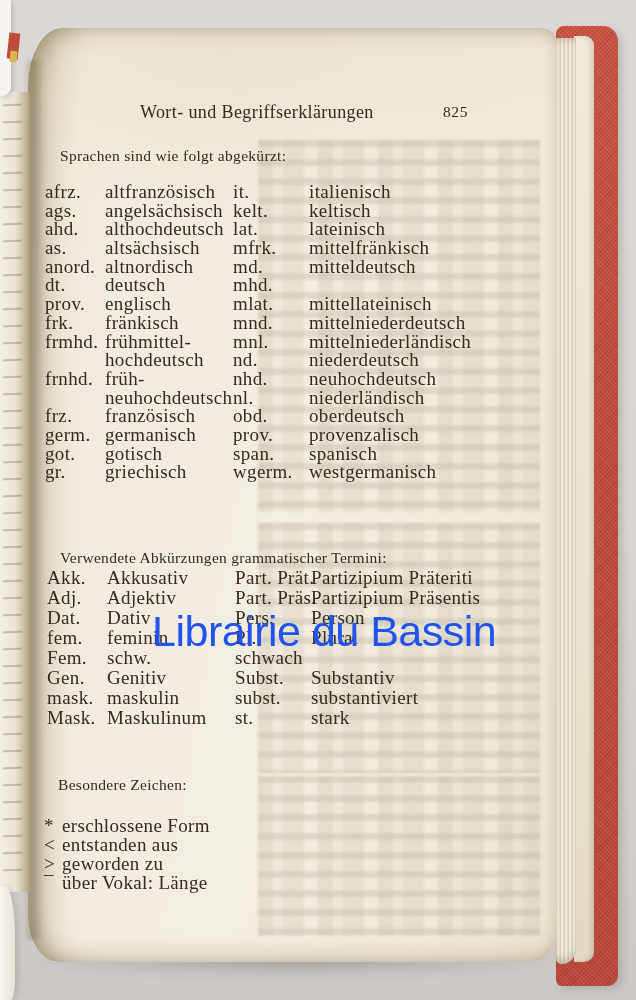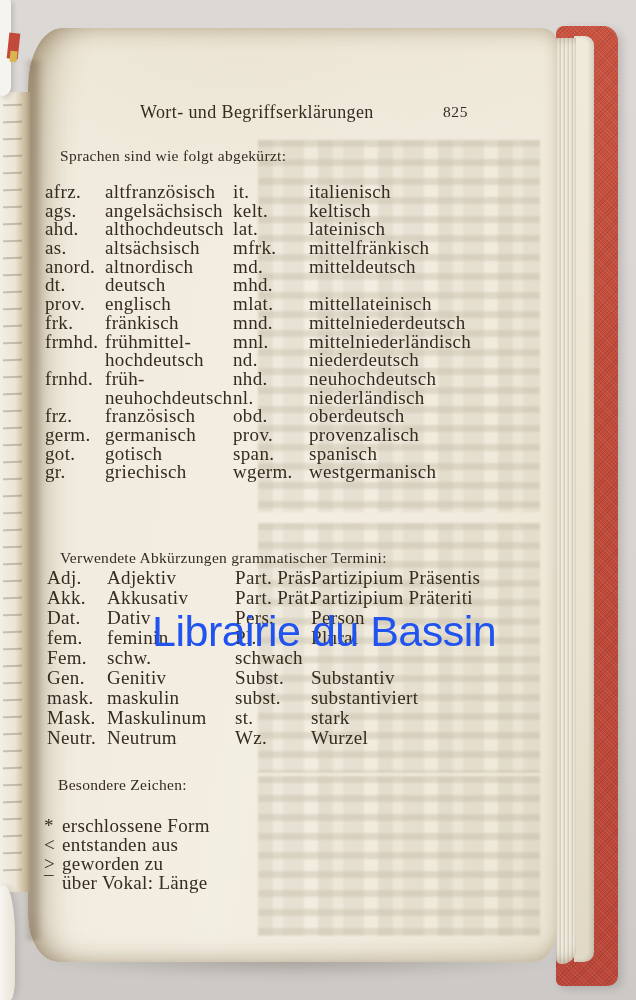--- a/index.html
+++ b/index.html
@@ -203,32 +203,32 @@
           <span class="c c0">gr.</span>
           <span class="c c1">griechisch</span>
           <span class="c c2">wgerm.</span>
           <span class="c c3">westgermanisch</span>
         </div>
       </div>
 
     <div class="h1 l2">Verwendete Abkürzungen grammatischer Termini:</div>
     <div class="table gram" id="gramTable">
         <div class="trow">
+          <span class="c c0">Akk.</span>
+          <span class="c c1">Akkusativ</span>
+          <span class="c c2">Part. Prät.</span>
+          <span class="c c3">Partizipium Präteriti</span>
+        </div>
+        <div class="trow">
           <span class="c c0">Adj.</span>
           <span class="c c1">Adjektiv</span>
           <span class="c c2">Part. Präs.</span>
           <span class="c c3">Partizipium Präsentis</span>
         </div>
         <div class="trow">
-          <span class="c c0">Akk.</span>
-          <span class="c c1">Akkusativ</span>
-          <span class="c c2">Part. Prät.</span>
-          <span class="c c3">Partizipium Präteriti</span>
-        </div>
-        <div class="trow">
           <span class="c c0">Dat.</span>
           <span class="c c1">Dativ</span>
           <span class="c c2">Pers.</span>
           <span class="c c3">Person</span>
         </div>
         <div class="trow">
           <span class="c c0">fem.</span>
           <span class="c c1">feminin</span>
           <span class="c c2">Pl.</span>
           <span class="c c3">Plural</span>
@@ -248,26 +248,20 @@
           <span class="c c0">mask.</span>
           <span class="c c1">maskulin</span>
           <span class="c c2">subst.</span>
           <span class="c c3">substantiviert</span>
         </div>
         <div class="trow">
           <span class="c c0">Mask.</span>
           <span class="c c1">Maskulinum</span>
           <span class="c c2">st.</span>
           <span class="c c3">stark</span>
-        </div>
-        <div class="trow">
-          <span class="c c0">Neutr.</span>
-          <span class="c c1">Neutrum</span>
-          <span class="c c2">Wz.</span>
-          <span class="c c3">Wurzel</span>
         </div>
       </div>
 
     <div class="h1 l3">Besondere Zeichen:</div>
     <div class="table signs" id="signTable">
         <div class="trow">
           <span class="c c0">*</span>
           <span class="c c1">erschlossene Form</span>
         </div>
         <div class="trow">

